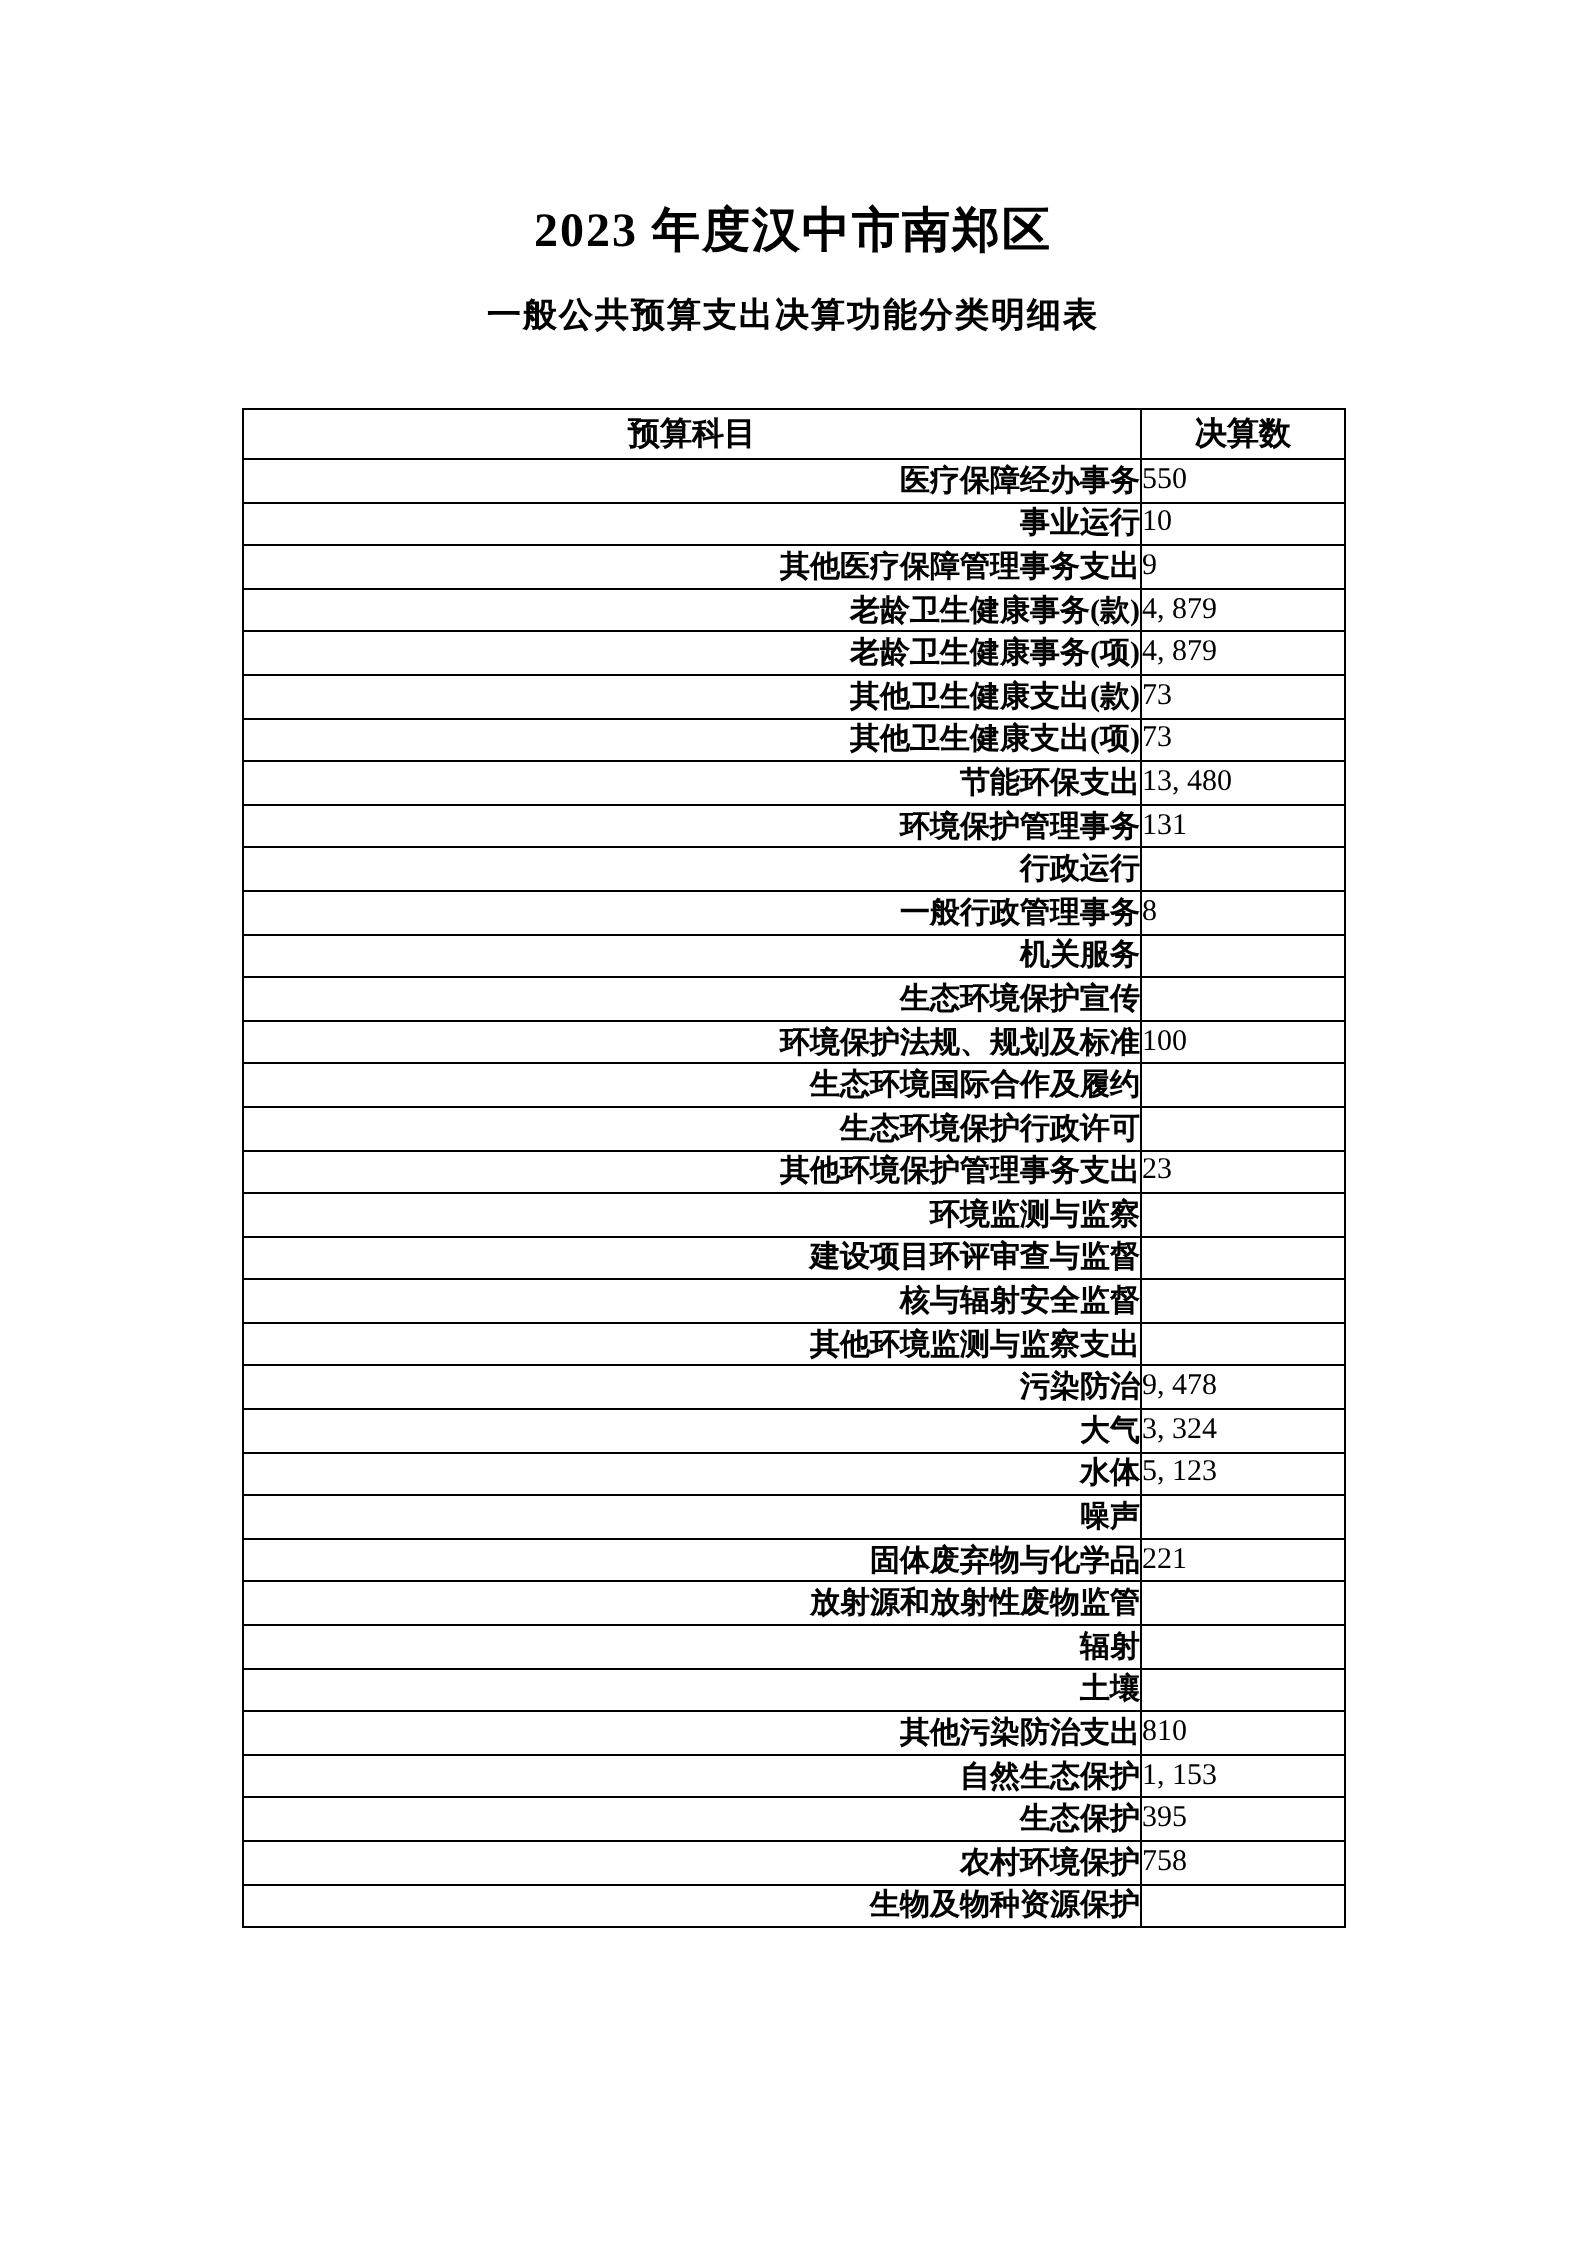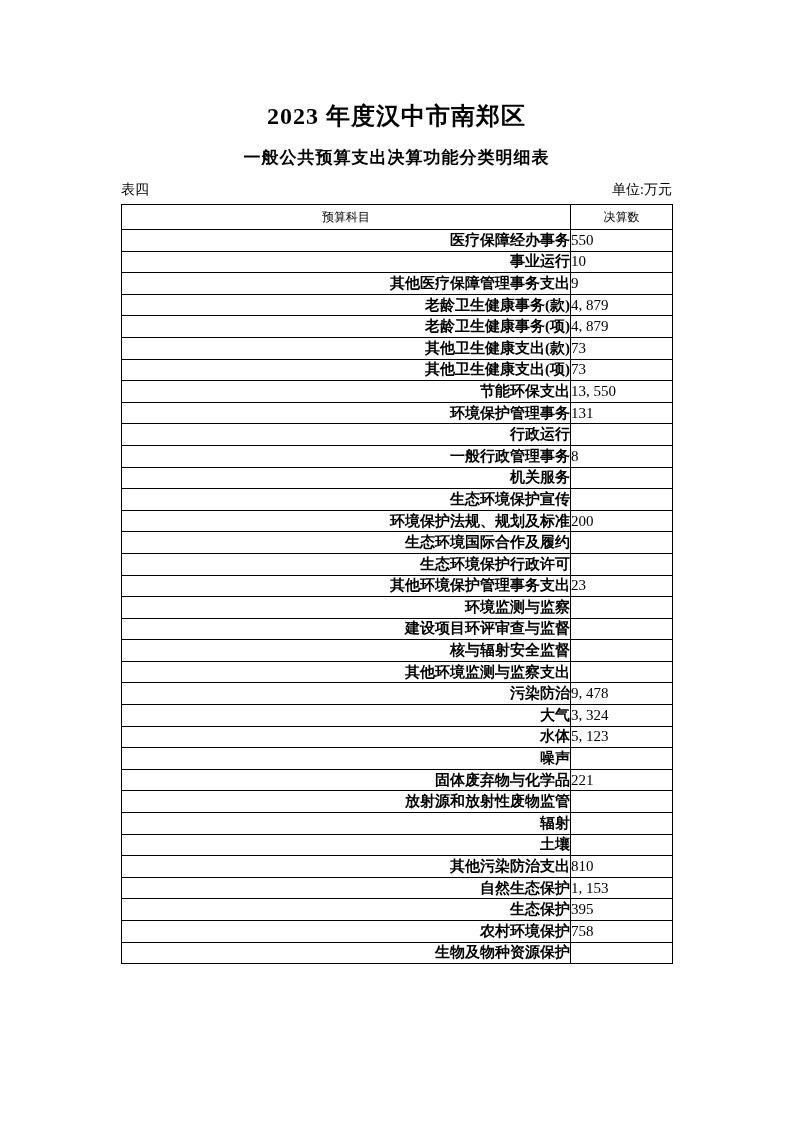--- a/index.html
+++ b/index.html
@@ -52,43 +52,39 @@
   table.budget col.c-subject { width: 449px; }
   table.budget col.c-amount  { width: 102px; }
   table.budget th, table.budget td {
     border: 1px solid #000000;
     white-space: nowrap;
     overflow: hidden;
     vertical-align: middle;
   }
   table.budget th {
     height: 25px;
-    font-size: 12px;
-    font-weight: normal;
+    font-size: 16px;
+    font-weight: bold;
     text-align: center;
   }
   table.budget td { height: 21.6px; }
   td.subject { text-align: right; padding-left: 2px; font-weight: bold; }
   td.subject.indent-1 { padding-left: 13px; }
   td.subject.indent-2 { padding-left: 23px; }
   td.amount { text-align: left; padding-right: 5px; }
 </style>
 </head>
 <body>
 
 <div class="sheet">
 
   <div class="title-line1">2023 年度汉中市南郑区</div>
 
   <div class="title-line2">一般公共预算支出决算功能分类明细表</div>
 
-  <div class="meta-row">
-    <span>表四</span>
-    <span>单位:万元</span>
-  </div>
 
   <table class="budget">
     <colgroup>
       <col class="c-subject">
       <col class="c-amount">
     </colgroup>
     <thead>
       <tr>
         <th>预算科目</th>
         <th>决算数</th>
@@ -118,21 +114,21 @@
         <tr>
           <td class="subject indent-1">其他卫生健康支出(款)</td>
           <td class="amount">73</td>
         </tr>
         <tr>
           <td class="subject indent-2">其他卫生健康支出(项)</td>
           <td class="amount">73</td>
         </tr>
         <tr>
           <td class="subject indent-0">节能环保支出</td>
-          <td class="amount">13, 550</td>
+          <td class="amount">13, 480</td>
         </tr>
         <tr>
           <td class="subject indent-1">环境保护管理事务</td>
           <td class="amount">131</td>
         </tr>
         <tr>
           <td class="subject indent-2">行政运行</td>
           <td class="amount"></td>
         </tr>
         <tr>
@@ -142,21 +138,21 @@
         <tr>
           <td class="subject indent-2">机关服务</td>
           <td class="amount"></td>
         </tr>
         <tr>
           <td class="subject indent-2">生态环境保护宣传</td>
           <td class="amount"></td>
         </tr>
         <tr>
           <td class="subject indent-2">环境保护法规、规划及标准</td>
-          <td class="amount">200</td>
+          <td class="amount">100</td>
         </tr>
         <tr>
           <td class="subject indent-2">生态环境国际合作及履约</td>
           <td class="amount"></td>
         </tr>
         <tr>
           <td class="subject indent-2">生态环境保护行政许可</td>
           <td class="amount"></td>
         </tr>
         <tr>

